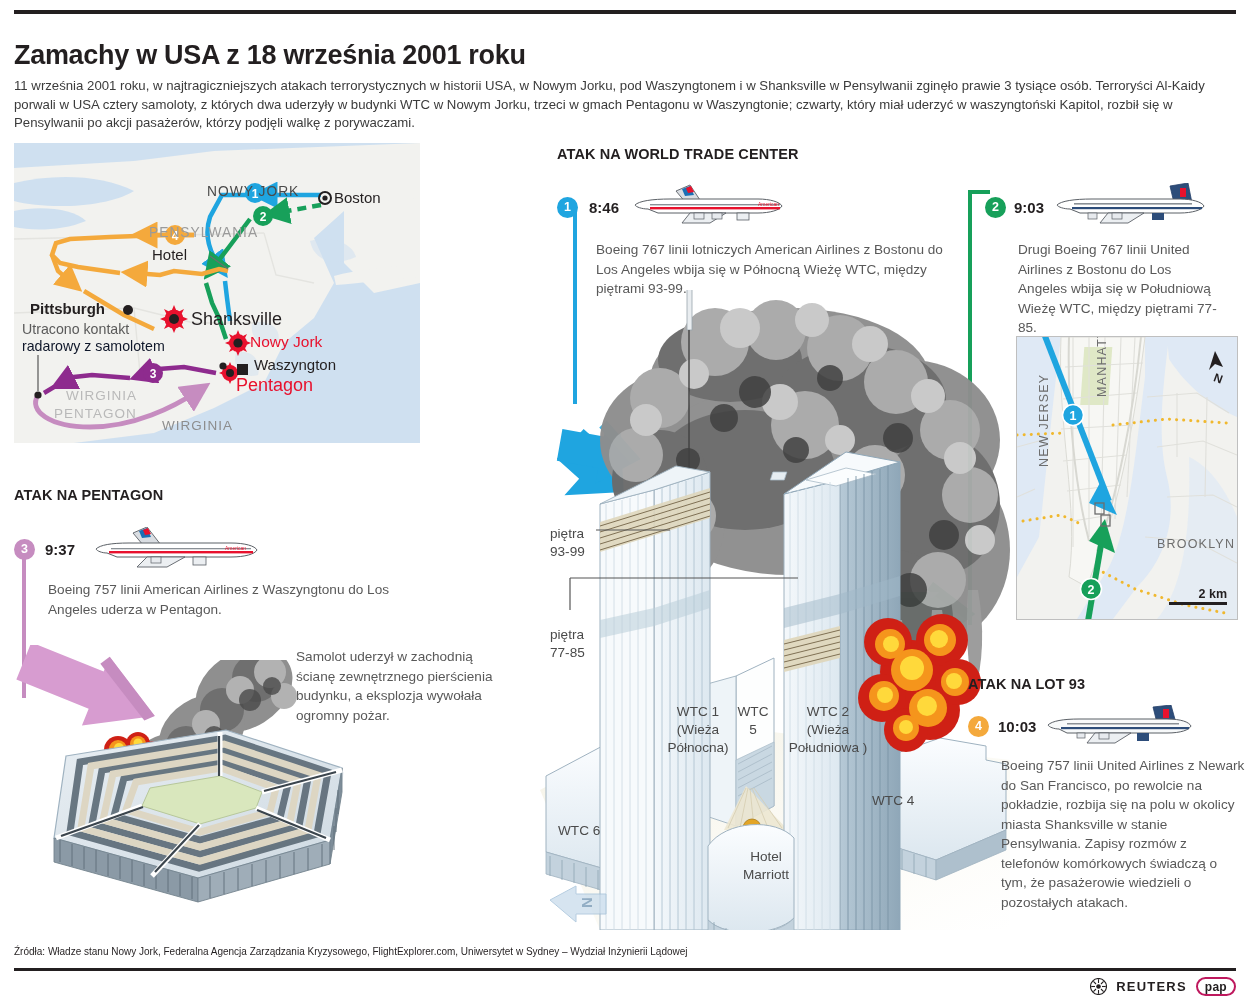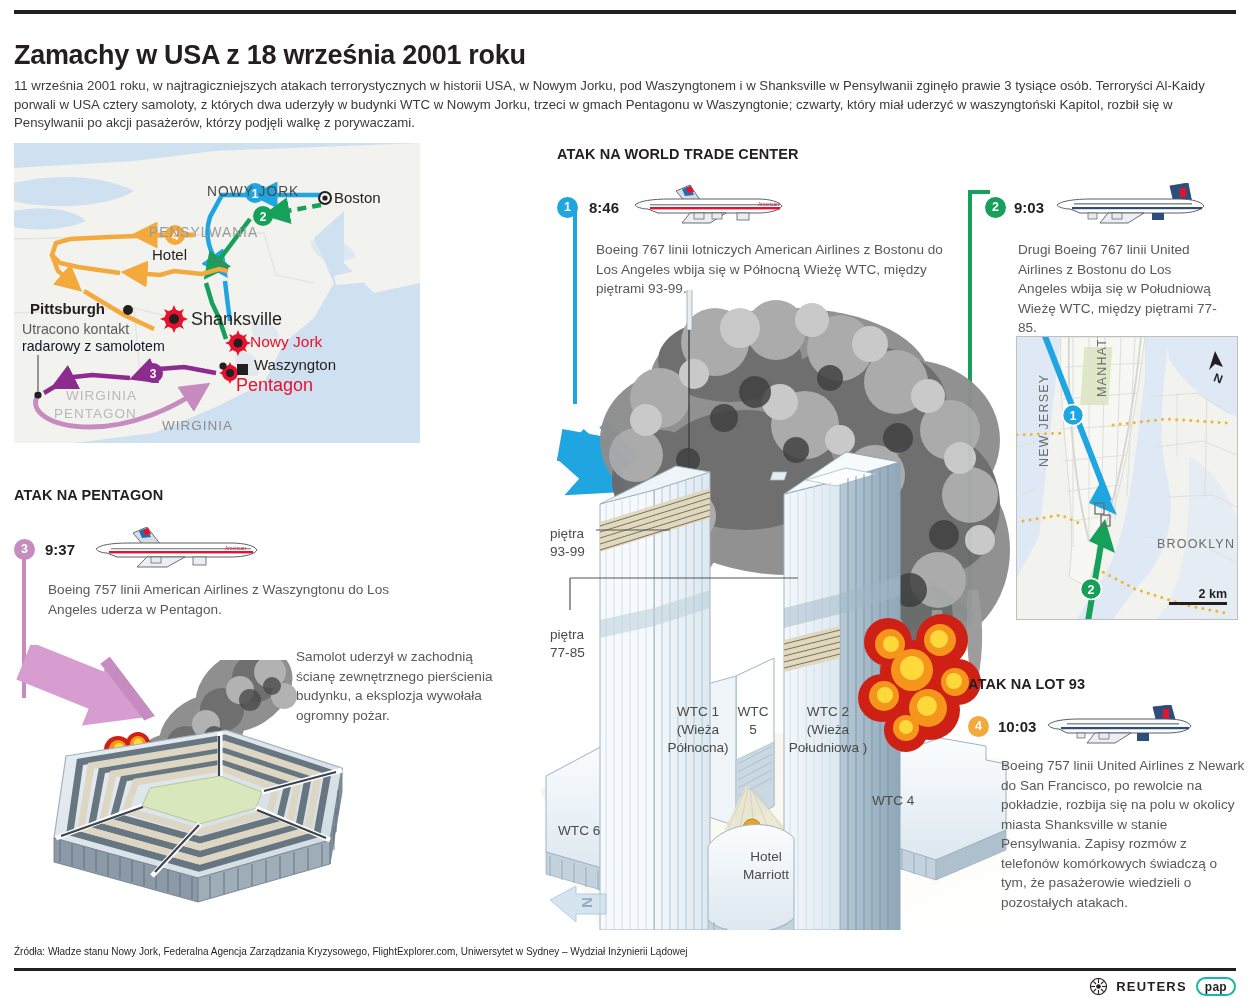--- a/index.html
+++ b/index.html
@@ -134,21 +134,21 @@
   }
   .rule-bottom {
     position:absolute; left:14px; top:968px; width:1222px; height:3px; background:#231f20;
   }
   #logos {
     position:absolute; right:14px; top:977px;
     display:flex; align-items:center; gap:9px;
   }
   #logos .reuters-txt { font-size:13px; font-weight:bold; letter-spacing:1.2px; color:#231f20; }
   #logos .pap {
-    border:2px solid #14b8a6; border-radius:11px; padding:1px 7px 0 7px;
+    border:2px solid #be185d; border-radius:11px; padding:1px 7px 0 7px;
     font-size:12px; font-weight:bold; letter-spacing:0.3px; color:#231f20;
   }
   
   .map-txt { font-family:"Liberation Sans", sans-serif; }
 </style>
 </head>
 <body>
 
 <div class="rule-top"></div>
 

